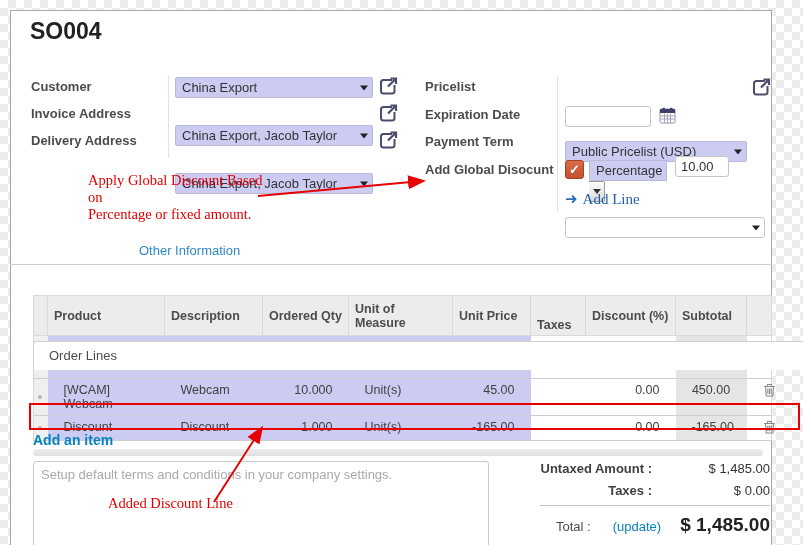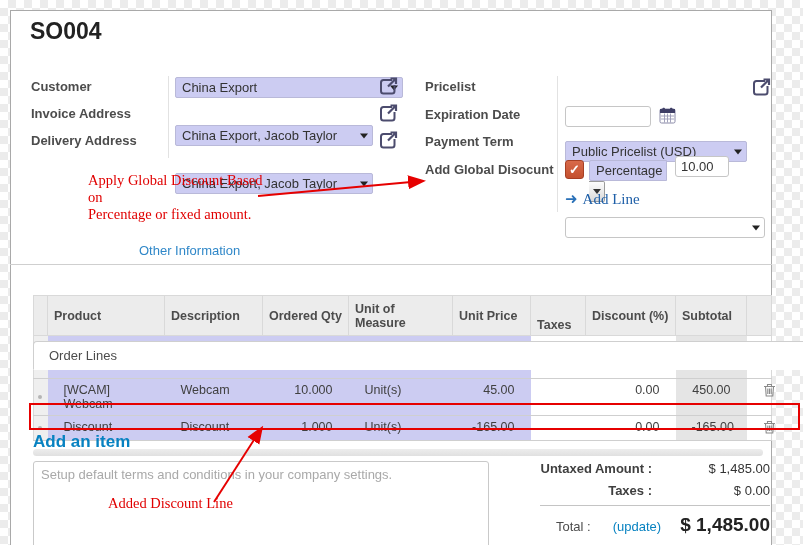--- a/index.html
+++ b/index.html
@@ -86,25 +86,25 @@
   table.olist td{
     padding:4px 16px; vertical-align:top; color:#404040;
     border-bottom:1px solid #cfcfcf;
   }
   table.olist tr td:first-child{ border-left:1px solid #d9d9d9; }
   table.olist tr td:last-child{ border-right:1px solid #d9d9d9; }
   .num{ text-align:right; }
   td.lav{ background:#ccccf2; }
   td.handle{ background:#efefef; position:relative; }
   td.handle::after{ content:""; position:absolute; left:4px; top:50%; transform:translateY(-50%); width:4px;height:4px;border-radius:50%; background:#b5b5b5; }
-  td.sub{ background:#e5e5e5; }
+  td.sub{ background:#e5e5e5;text-align:center; }
   td.trashcell{ text-align:center; vertical-align:middle; }
 
   .link-blue{ color:#0782c1; cursor:pointer; }
-  .add-item{ font-size:17px; font-weight:bold; }
+  .add-item{ font-size:14px; font-weight:bold; }
 
   .graybar{ background:linear-gradient(#ededed,#e0e0e0); border-radius:4px; }
 
   textarea.notes{
     width:456px; height:92px; border:1px solid #c9c9c9; border-radius:3px;
     font-family:"Liberation Sans",sans-serif; font-size:13px; padding:5px 7px; color:#444;
     resize:none; background:#fff;
   }
   textarea.notes::placeholder{ color:#a9a9a9; opacity:1; }
 
@@ -127,21 +127,21 @@
 <div class="stage">
   <div class="abs sheet"></div>
 
   <div class="abs page-title">SO004</div>
 
   <div class="abs flabel" style="left:31px; top:79px;">Customer</div>
   <div class="abs flabel" style="left:31px; top:106px;">Invoice Address</div>
   <div class="abs flabel" style="left:31px; top:133px;">Delivery Address</div>
   <div class="abs vsep" style="left:168px; top:76px; height:82px;"></div>
 
-  <div class="abs sel" style="left:175px; top:77px; width:228px;">
+  <div class="abs sel" style="left:175px; top:77px; width:198px;">
     <span>China Export</span>
       <span class="caret"></span>
   </div>
   <div class="abs extlink" style="left:379px; top:77px;">
     <svg width="19" height="19" viewBox="0 0 19 19">
         <path d="M13 3 H4.5 C3.1 3 2 4.1 2 5.5 V14 C2 15.4 3.1 16.5 4.5 16.5 H13 C14.4 16.5 15.5 15.4 15.5 14 V8" fill="none" stroke="#4c4c6e" stroke-width="2"></path>
         <path d="M9 9.5 L16.5 2 M11.5 1.5 h5.5 v5.5" fill="none" stroke="#4c4c6e" stroke-width="2.2"></path>
       </svg>
   </div>
 

